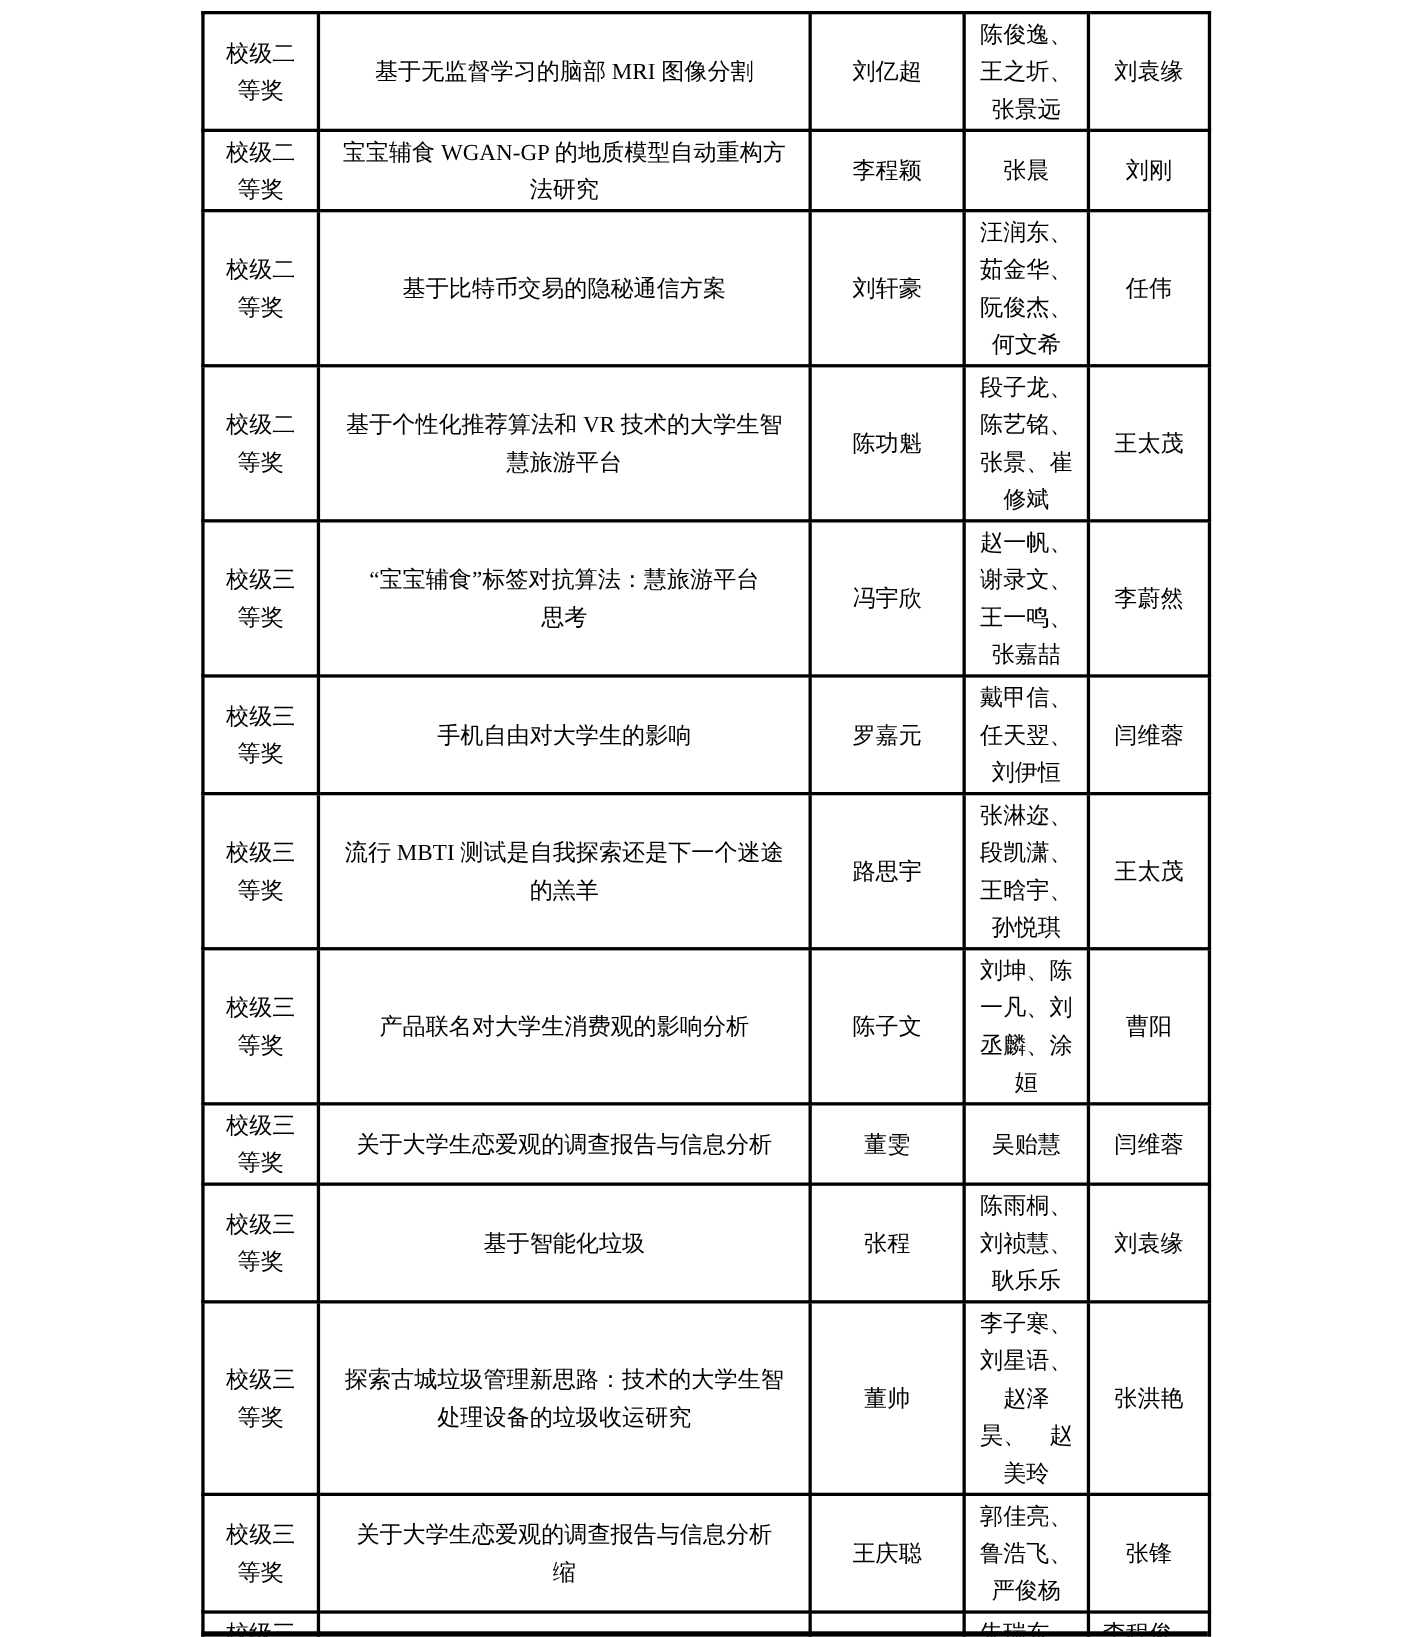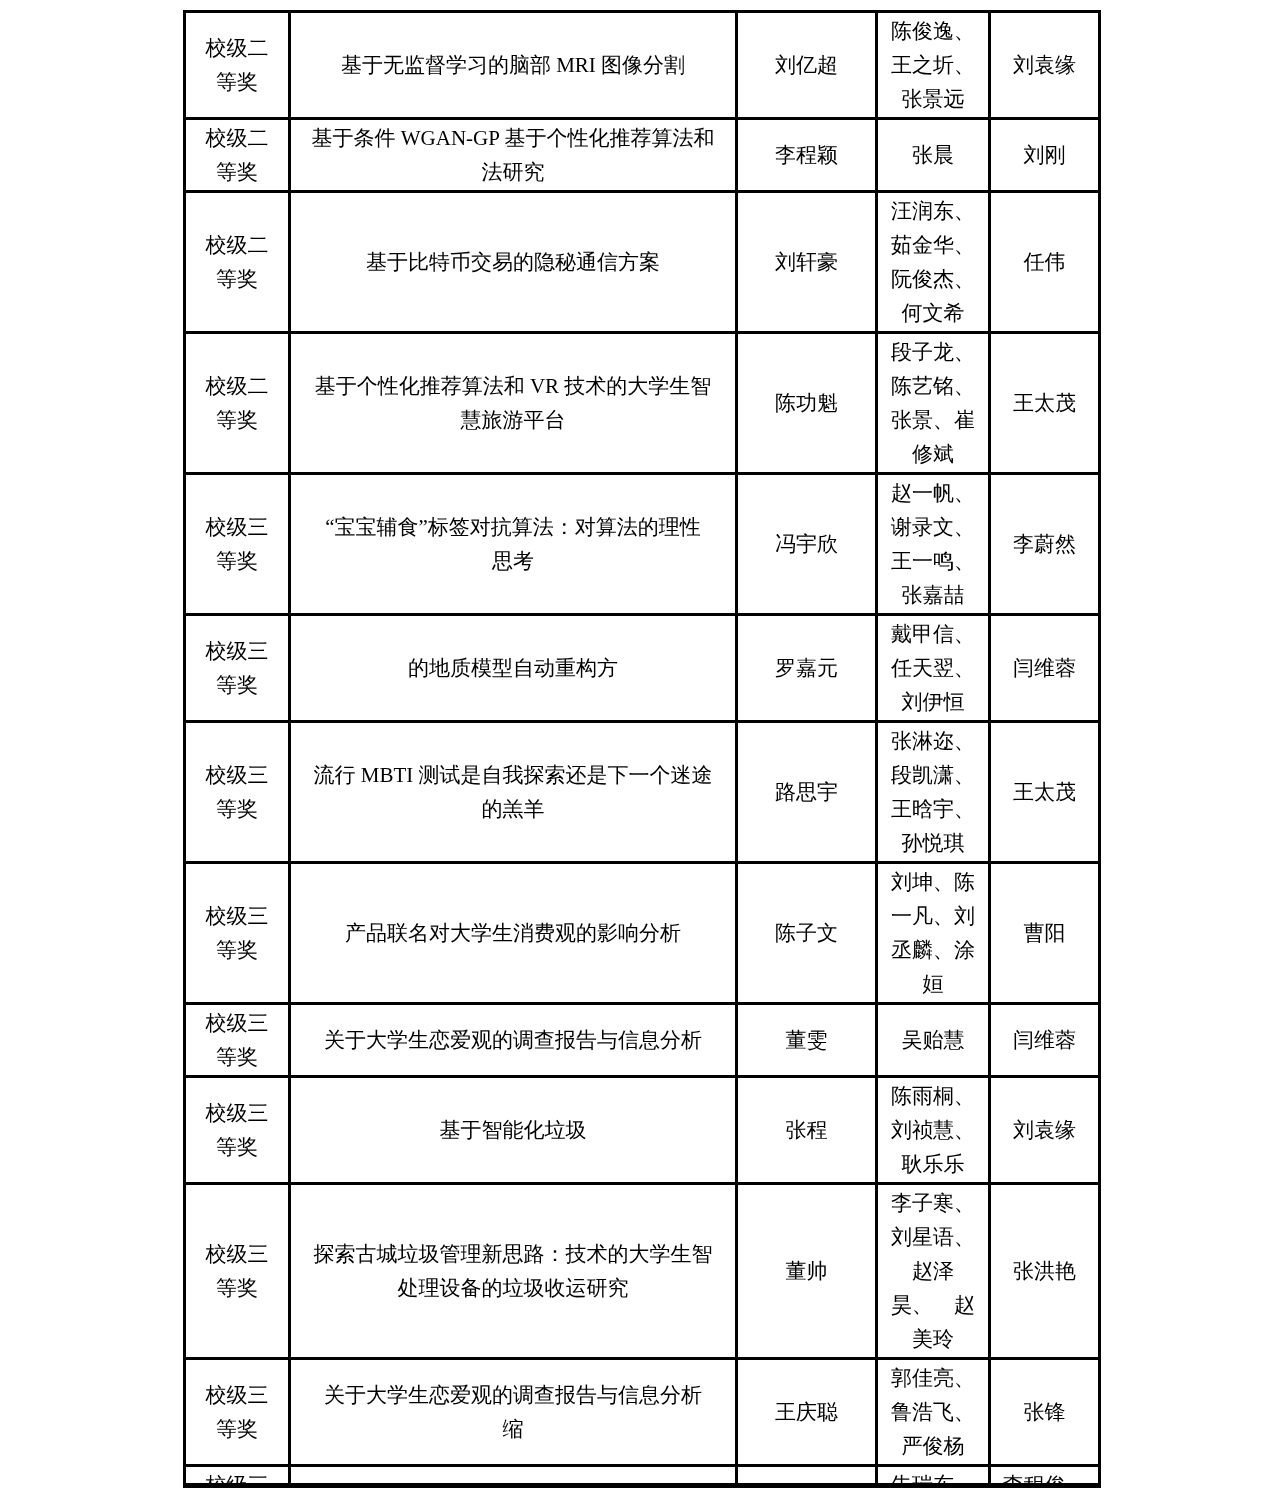--- a/index.html
+++ b/index.html
@@ -61,21 +61,21 @@
     <td>基于无监督学习的脑部 MRI 图像分割</td>
     <td>刘亿超</td>
     <td>陈俊逸、
 王之圻、
 张景远</td>
     <td>刘袁缘</td>
   </tr>
       <tr>
     <td>校级二
 等奖</td>
-    <td>基于条件 WGAN-GP 基于个性化推荐算法和
+    <td>宝宝辅食 WGAN-GP 的地质模型自动重构方
 法研究</td>
     <td>李程颖</td>
     <td>张晨</td>
     <td>刘刚</td>
   </tr>
       <tr>
     <td>校级二
 等奖</td>
     <td>基于比特币交易的隐秘通信方案</td>
     <td>刘轩豪</td>
@@ -93,33 +93,33 @@
     <td>陈功魁</td>
     <td>段子龙、
 陈艺铭、
 张景、崔
 修斌</td>
     <td>王太茂</td>
   </tr>
       <tr>
     <td>校级三
 等奖</td>
-    <td>“宝宝辅食”标签对抗算法：对算法的理性
+    <td>“宝宝辅食”标签对抗算法：慧旅游平台
 思考</td>
     <td>冯宇欣</td>
     <td>赵一帆、
 谢录文、
 王一鸣、
 张嘉喆</td>
     <td>李蔚然</td>
   </tr>
       <tr>
     <td>校级三
 等奖</td>
-    <td>的地质模型自动重构方</td>
+    <td>手机自由对大学生的影响</td>
     <td>罗嘉元</td>
     <td>戴甲信、
 任天翌、
 刘伊恒</td>
     <td>闫维蓉</td>
   </tr>
       <tr>
     <td>校级三
 等奖</td>
     <td>流行 MBTI 测试是自我探索还是下一个迷途

